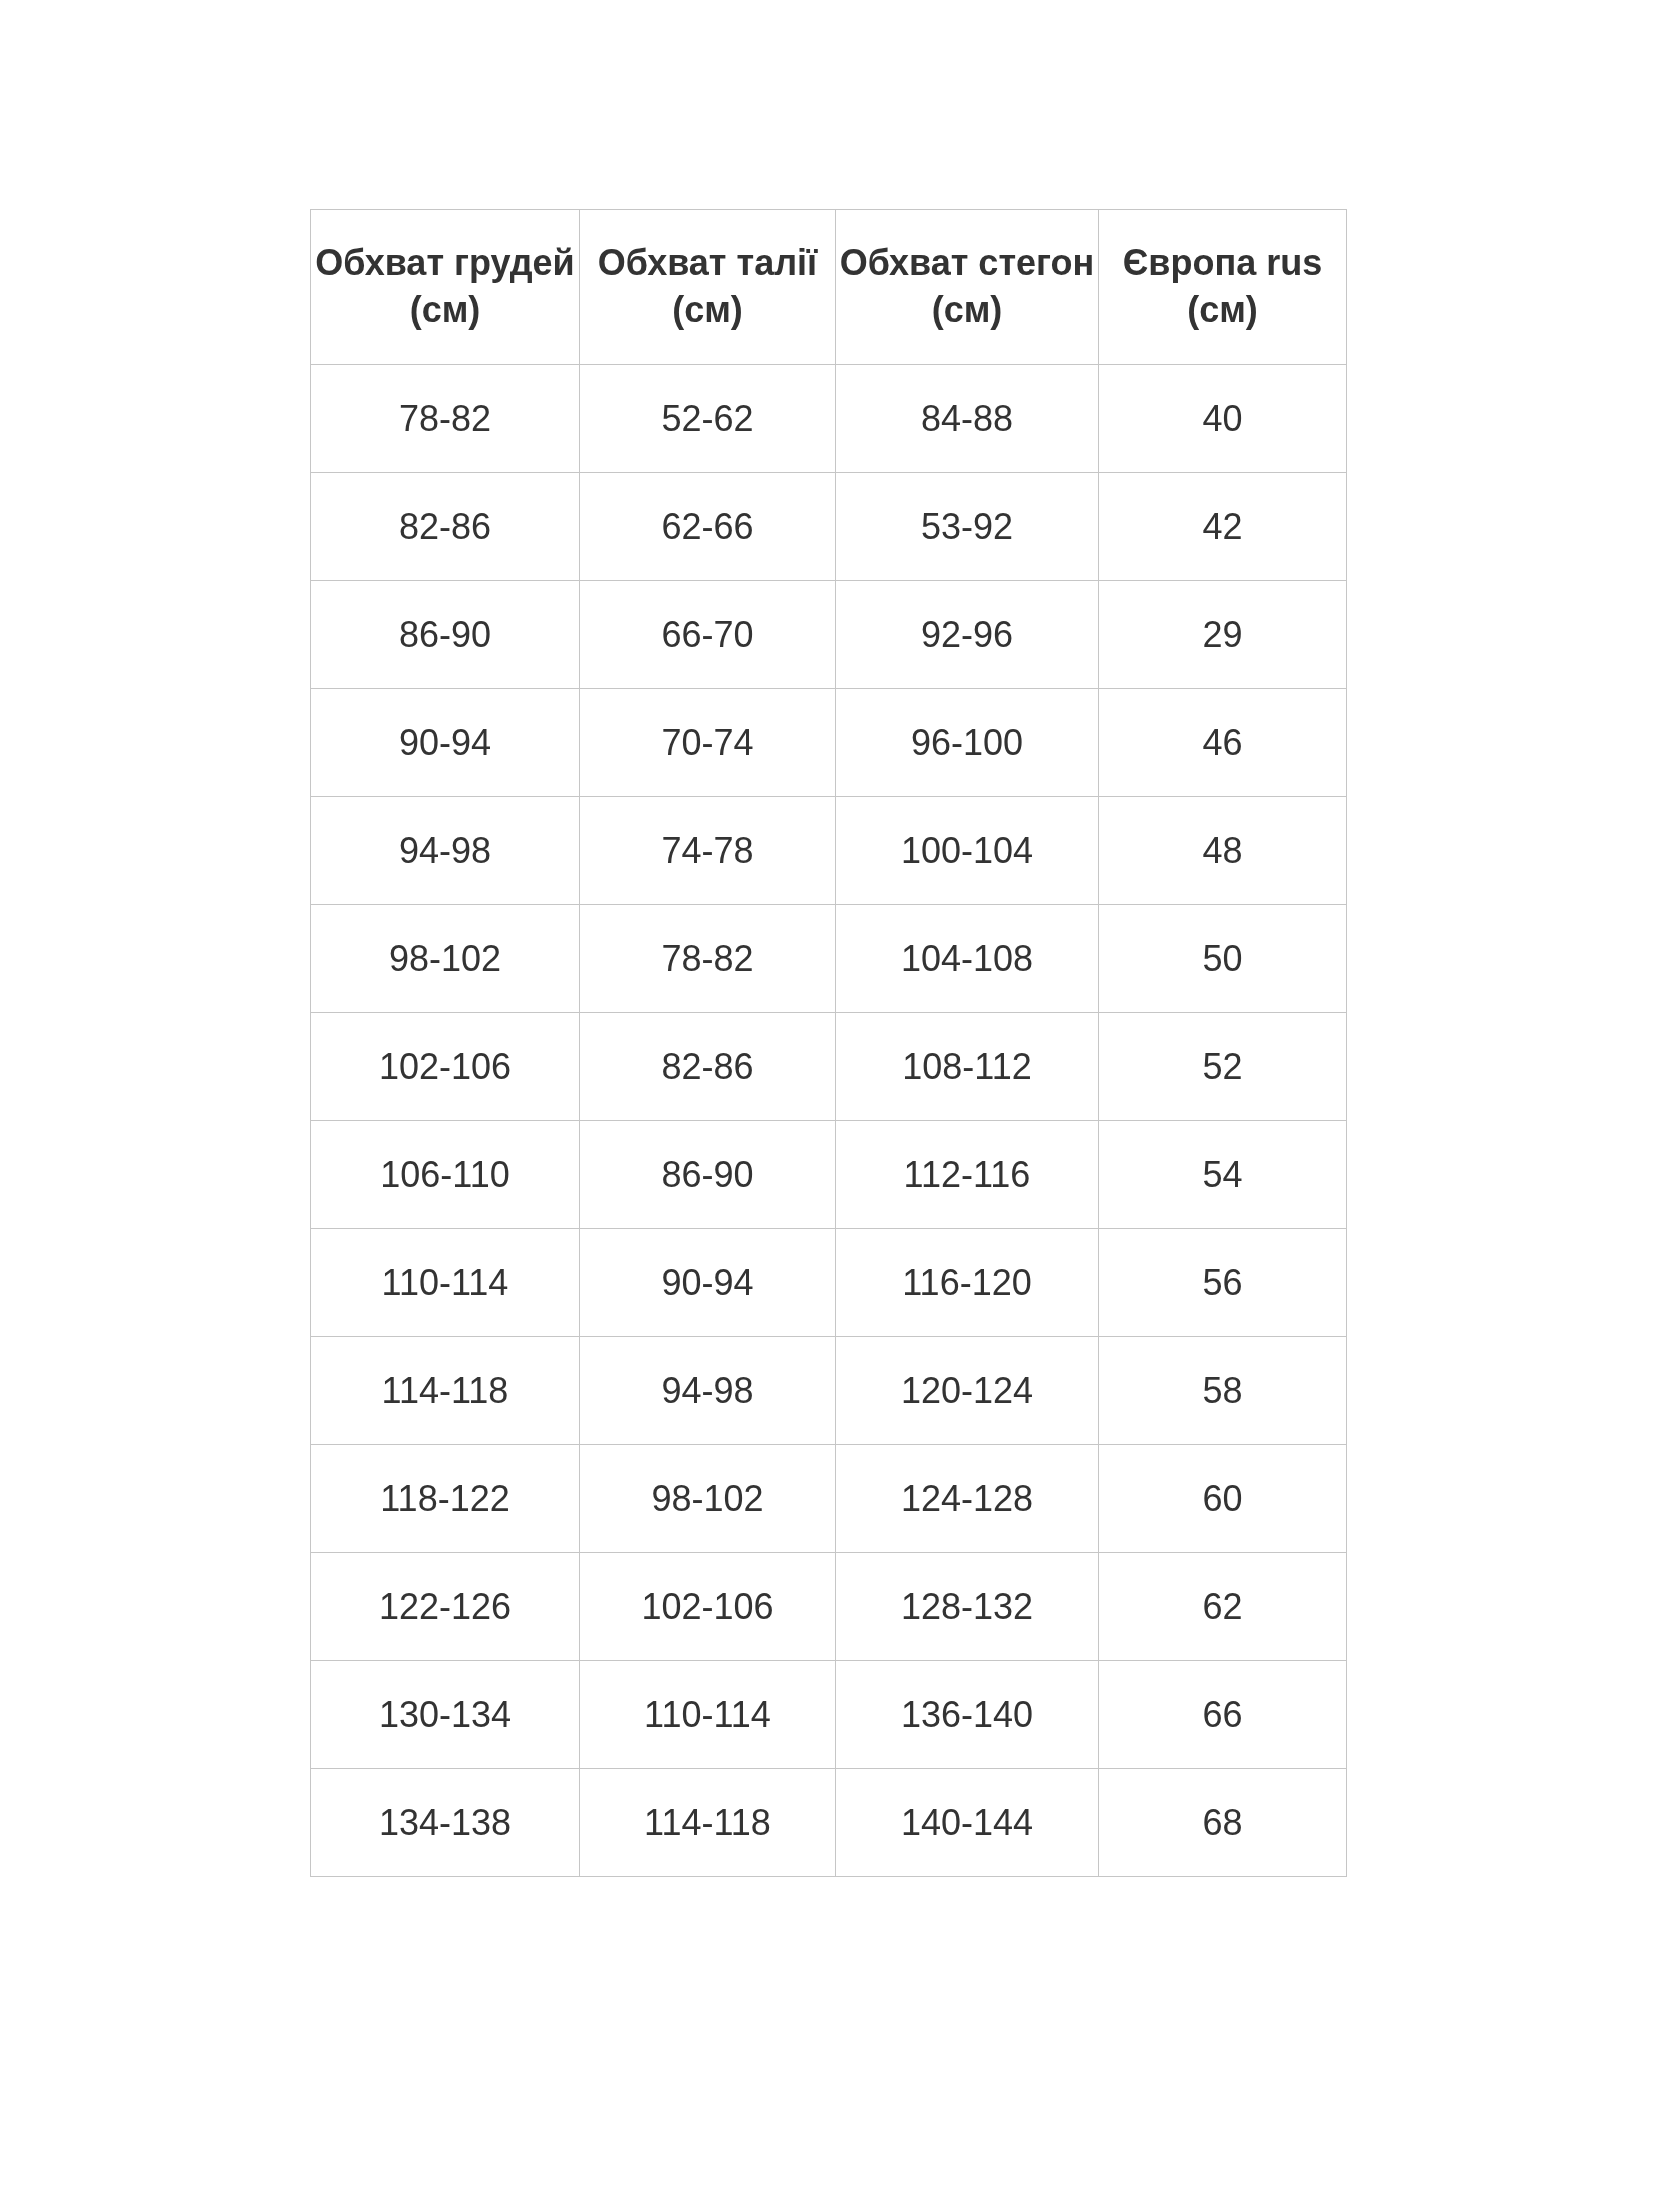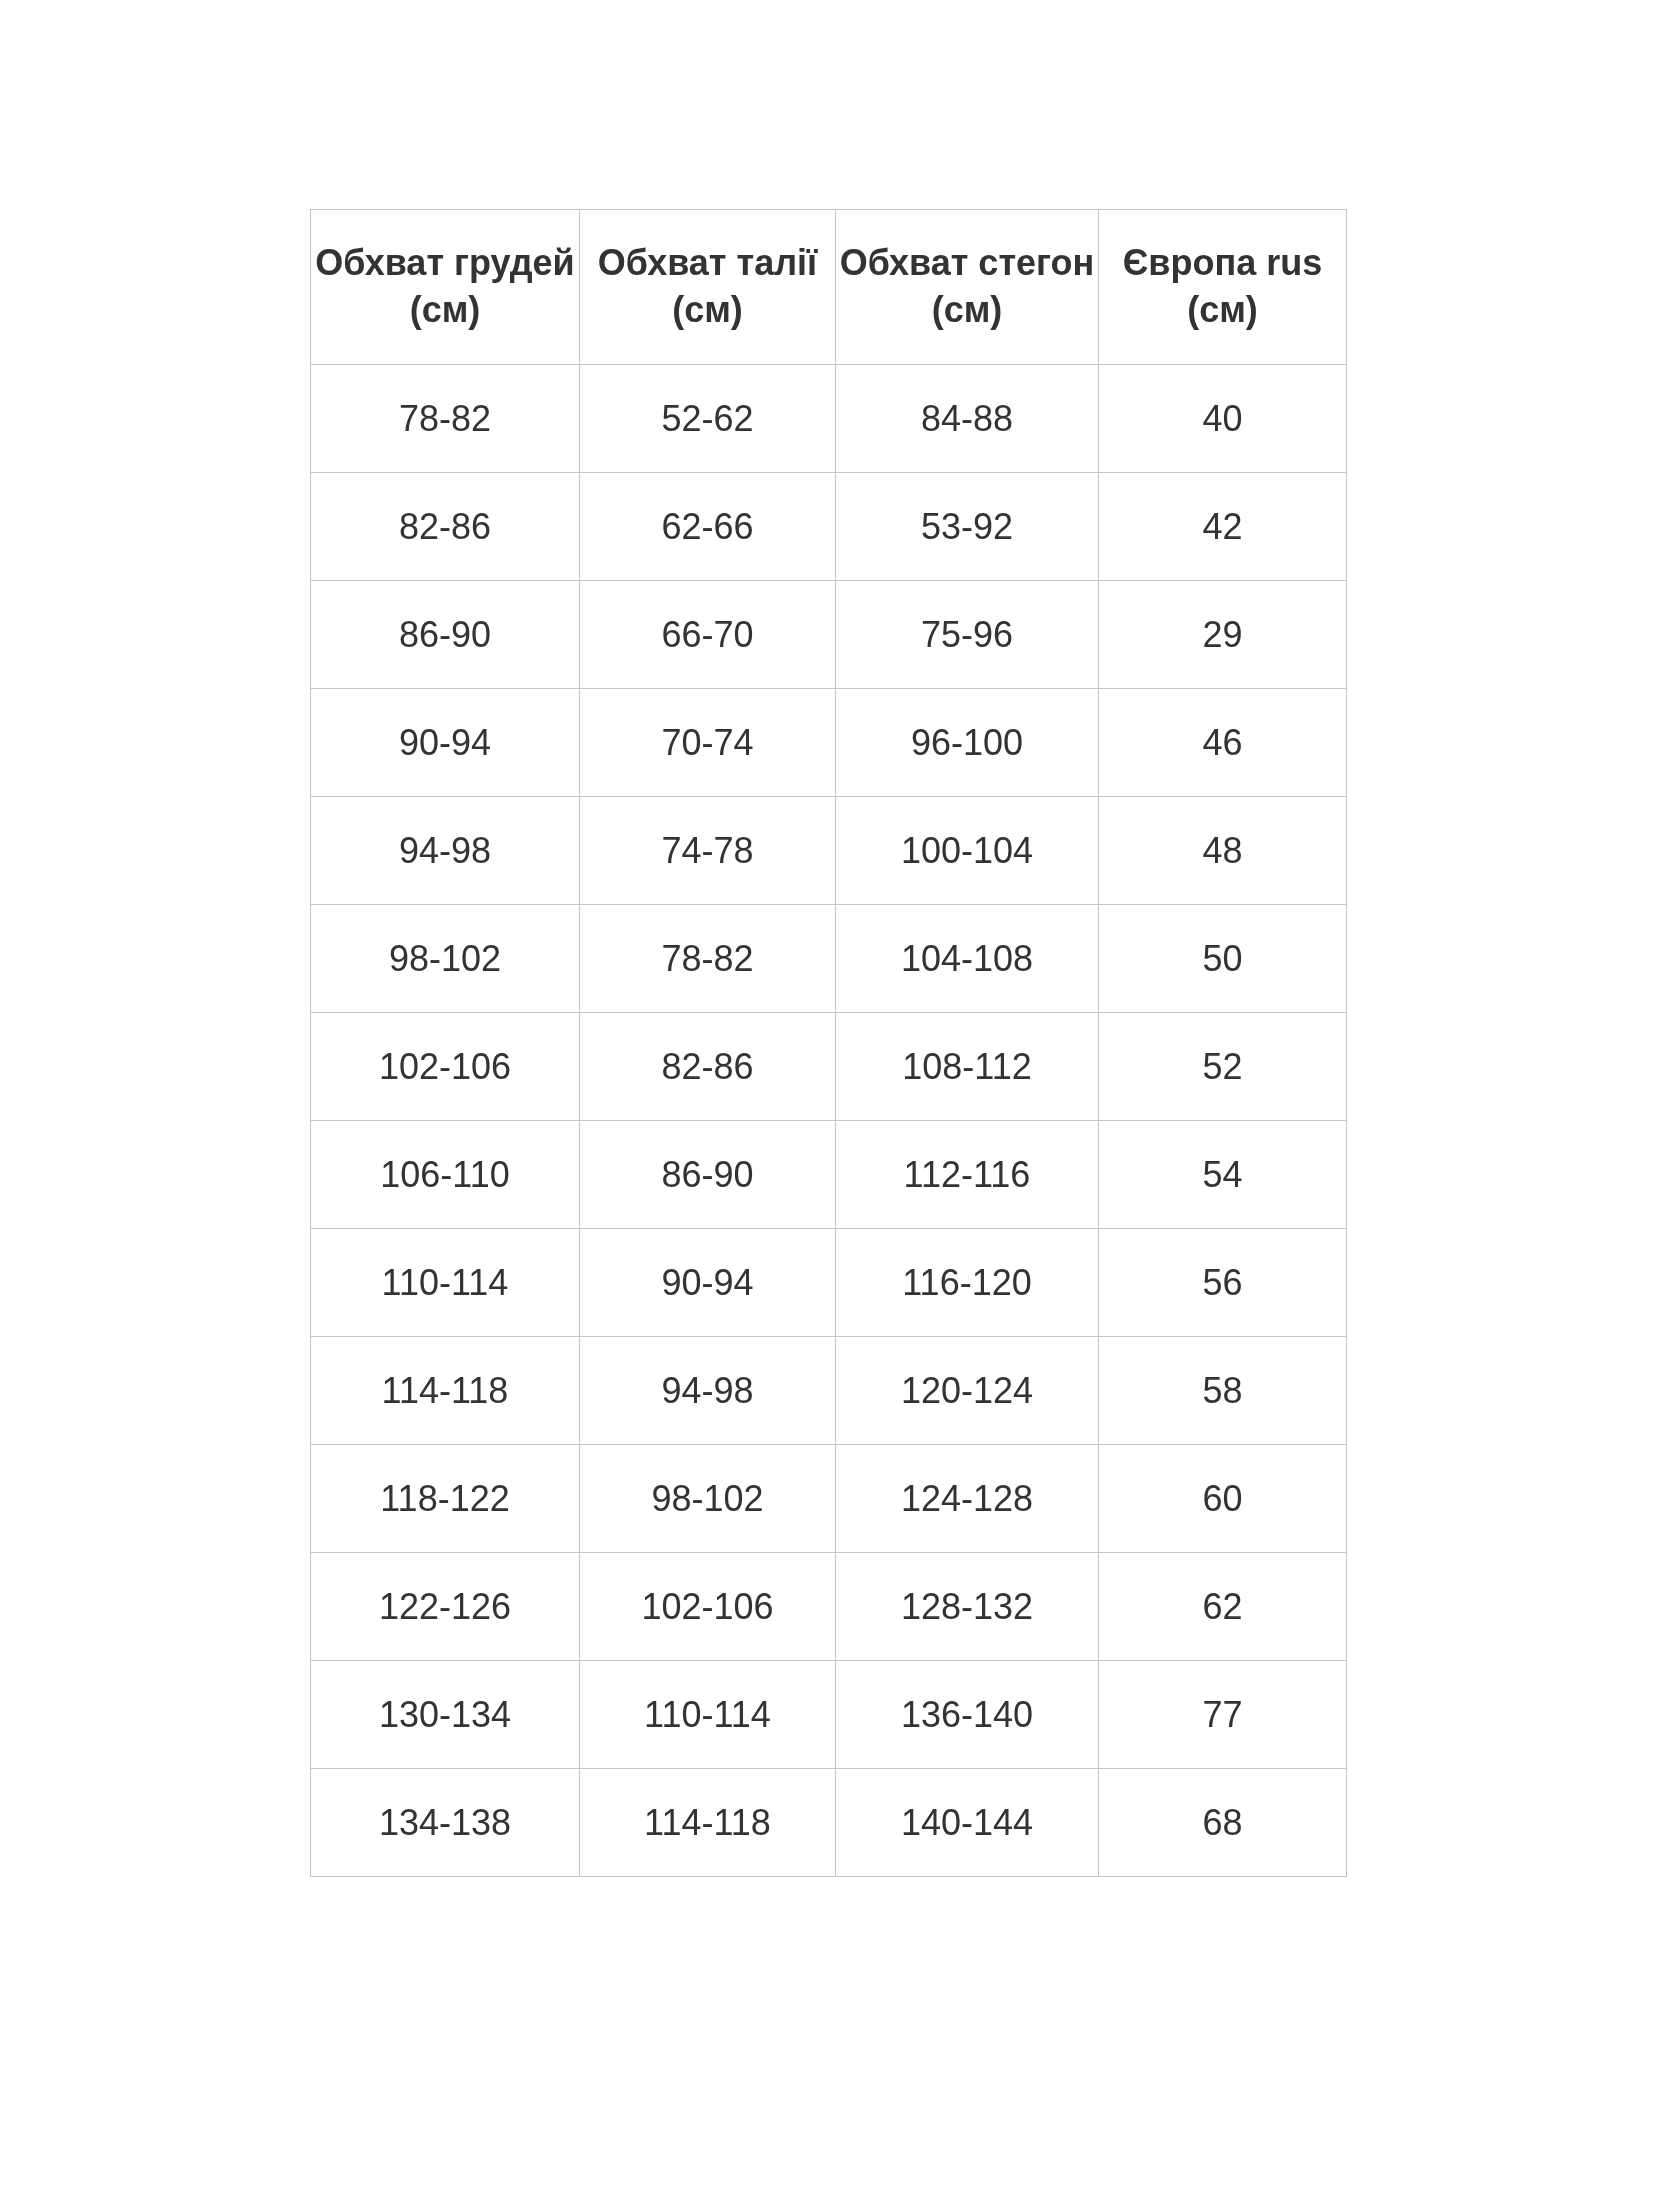--- a/index.html
+++ b/index.html
@@ -79,21 +79,21 @@
         </tr>
         <tr>
           <td>82-86</td>
           <td>62-66</td>
           <td>53-92</td>
           <td>42</td>
         </tr>
         <tr>
           <td>86-90</td>
           <td>66-70</td>
-          <td>75-96</td>
+          <td>92-96</td>
           <td>29</td>
         </tr>
         <tr>
           <td>90-94</td>
           <td>70-74</td>
           <td>96-100</td>
           <td>46</td>
         </tr>
         <tr>
           <td>94-98</td>
@@ -140,21 +140,21 @@
         <tr>
           <td>122-126</td>
           <td>102-106</td>
           <td>128-132</td>
           <td>62</td>
         </tr>
         <tr>
           <td>130-134</td>
           <td>110-114</td>
           <td>136-140</td>
-          <td>77</td>
+          <td>66</td>
         </tr>
         <tr>
           <td>134-138</td>
           <td>114-118</td>
           <td>140-144</td>
           <td>68</td>
         </tr>
       </tbody>
   </table>
 </div>

